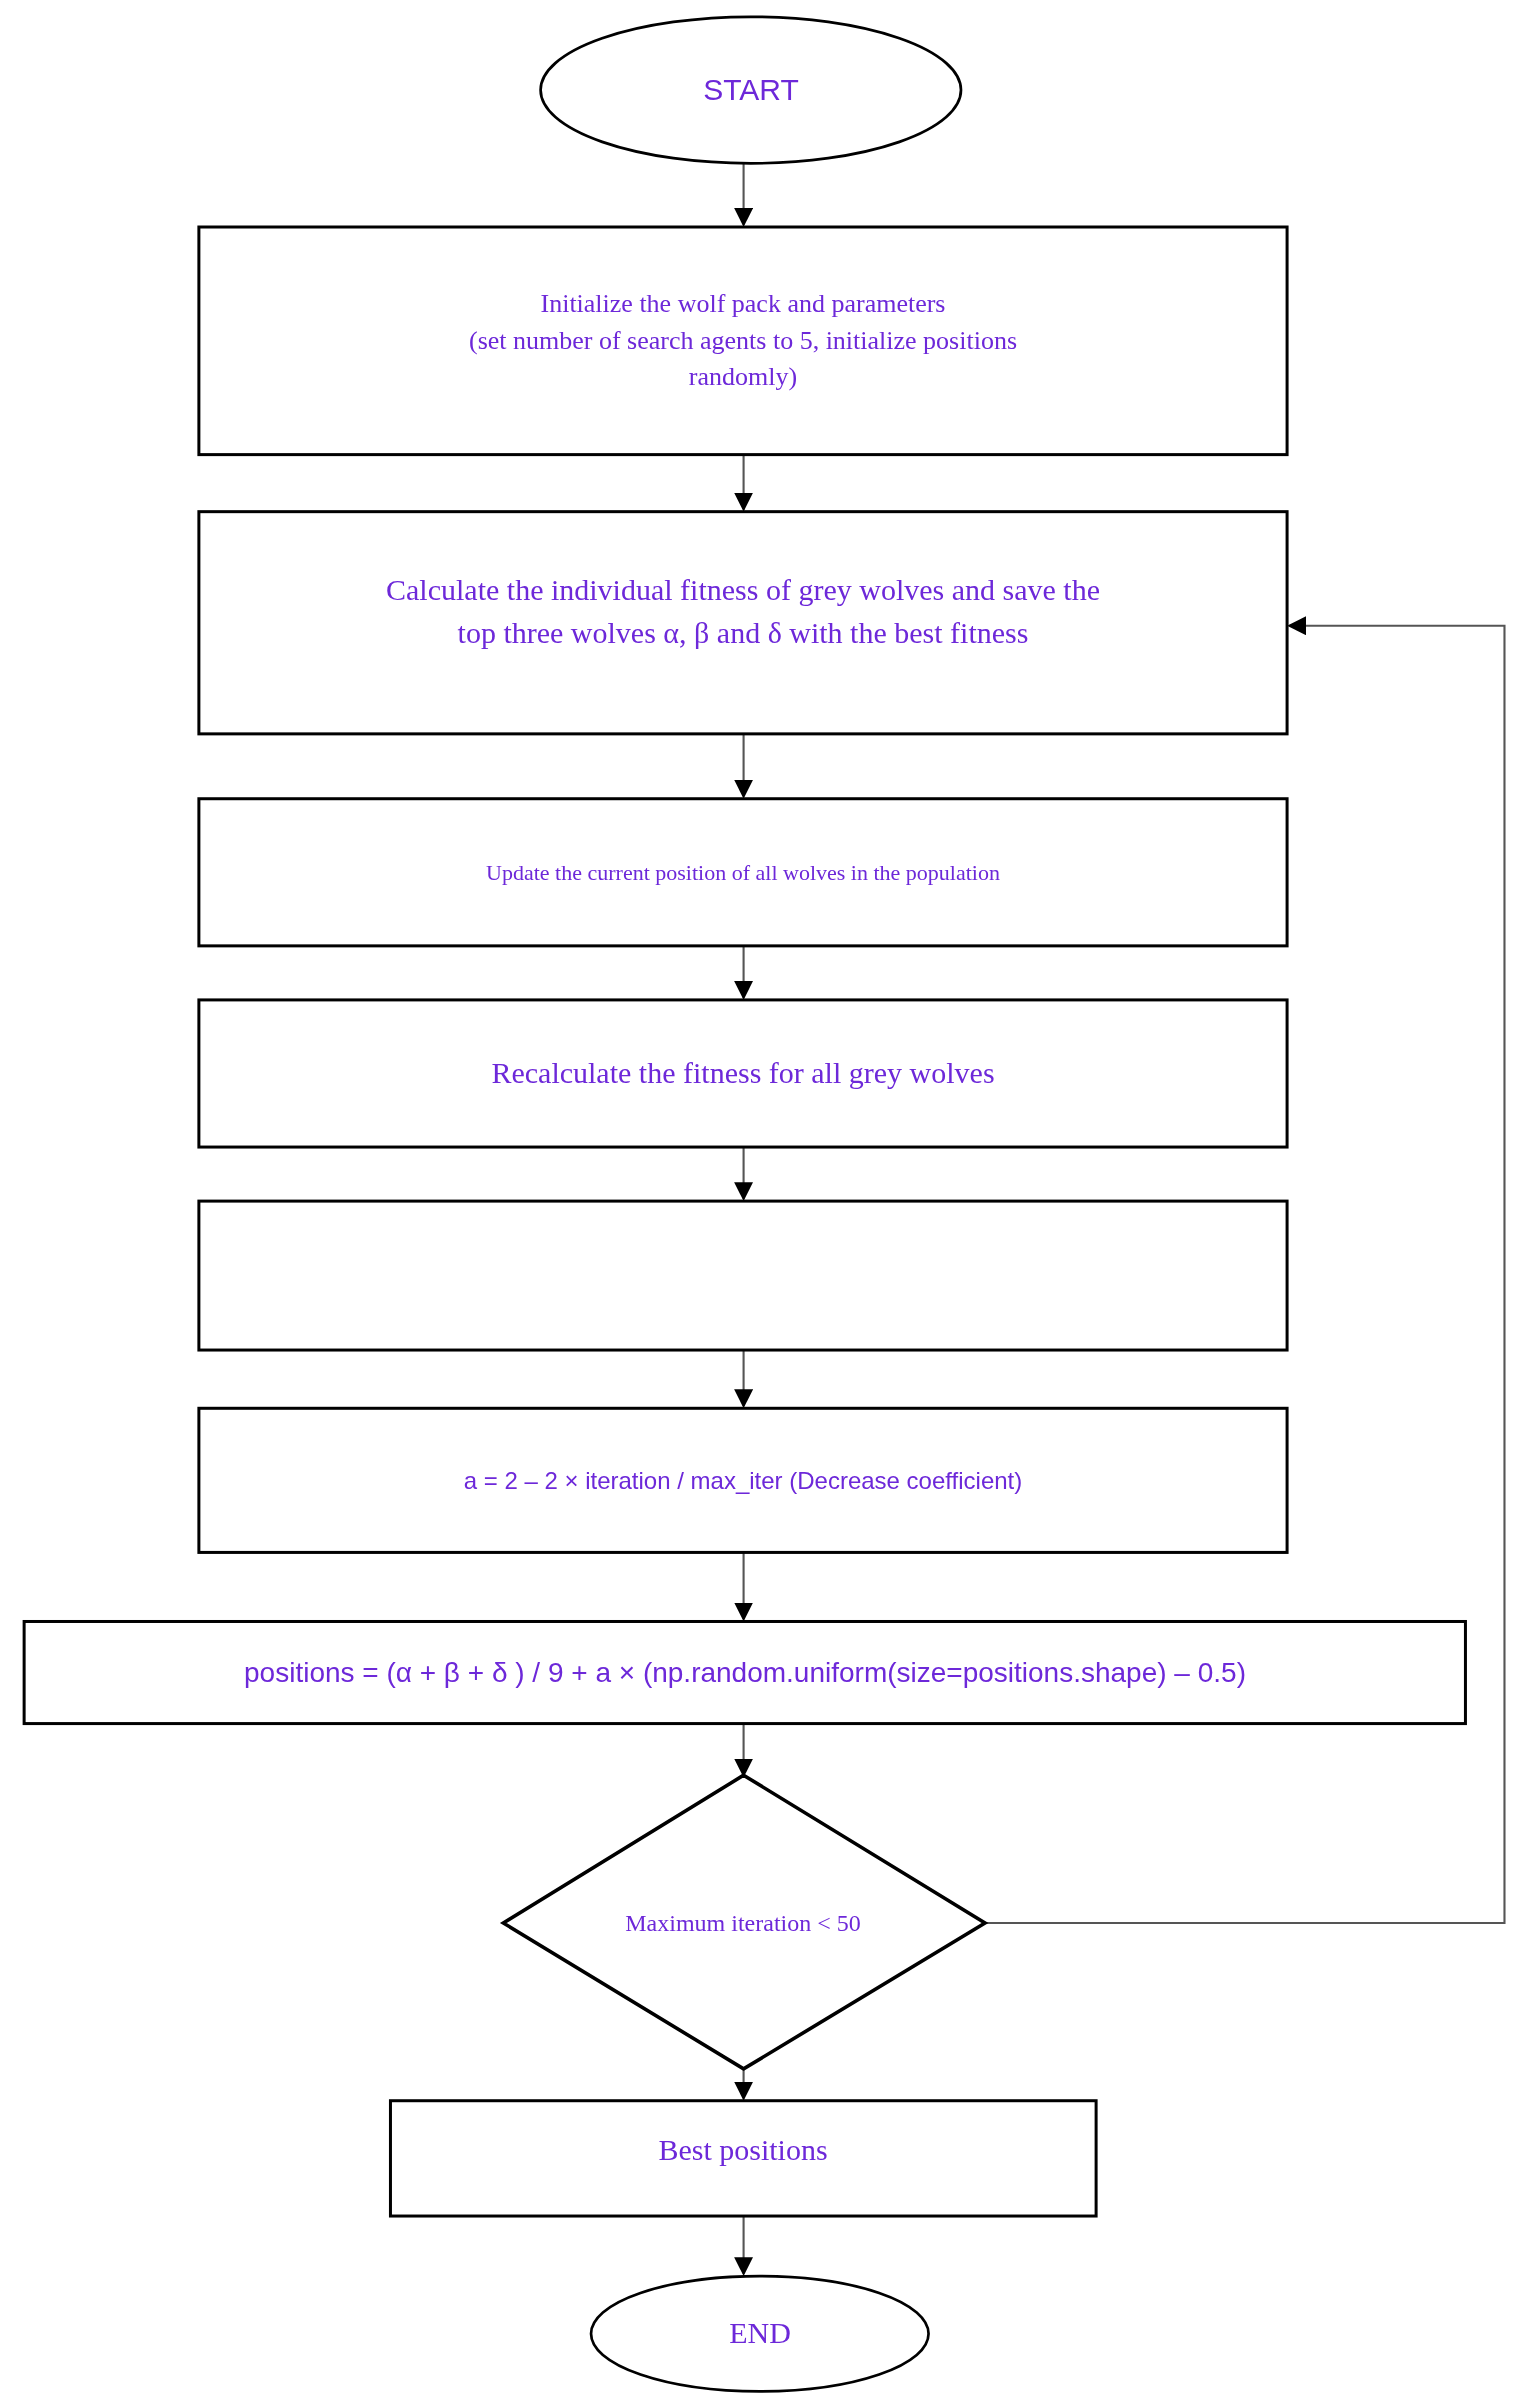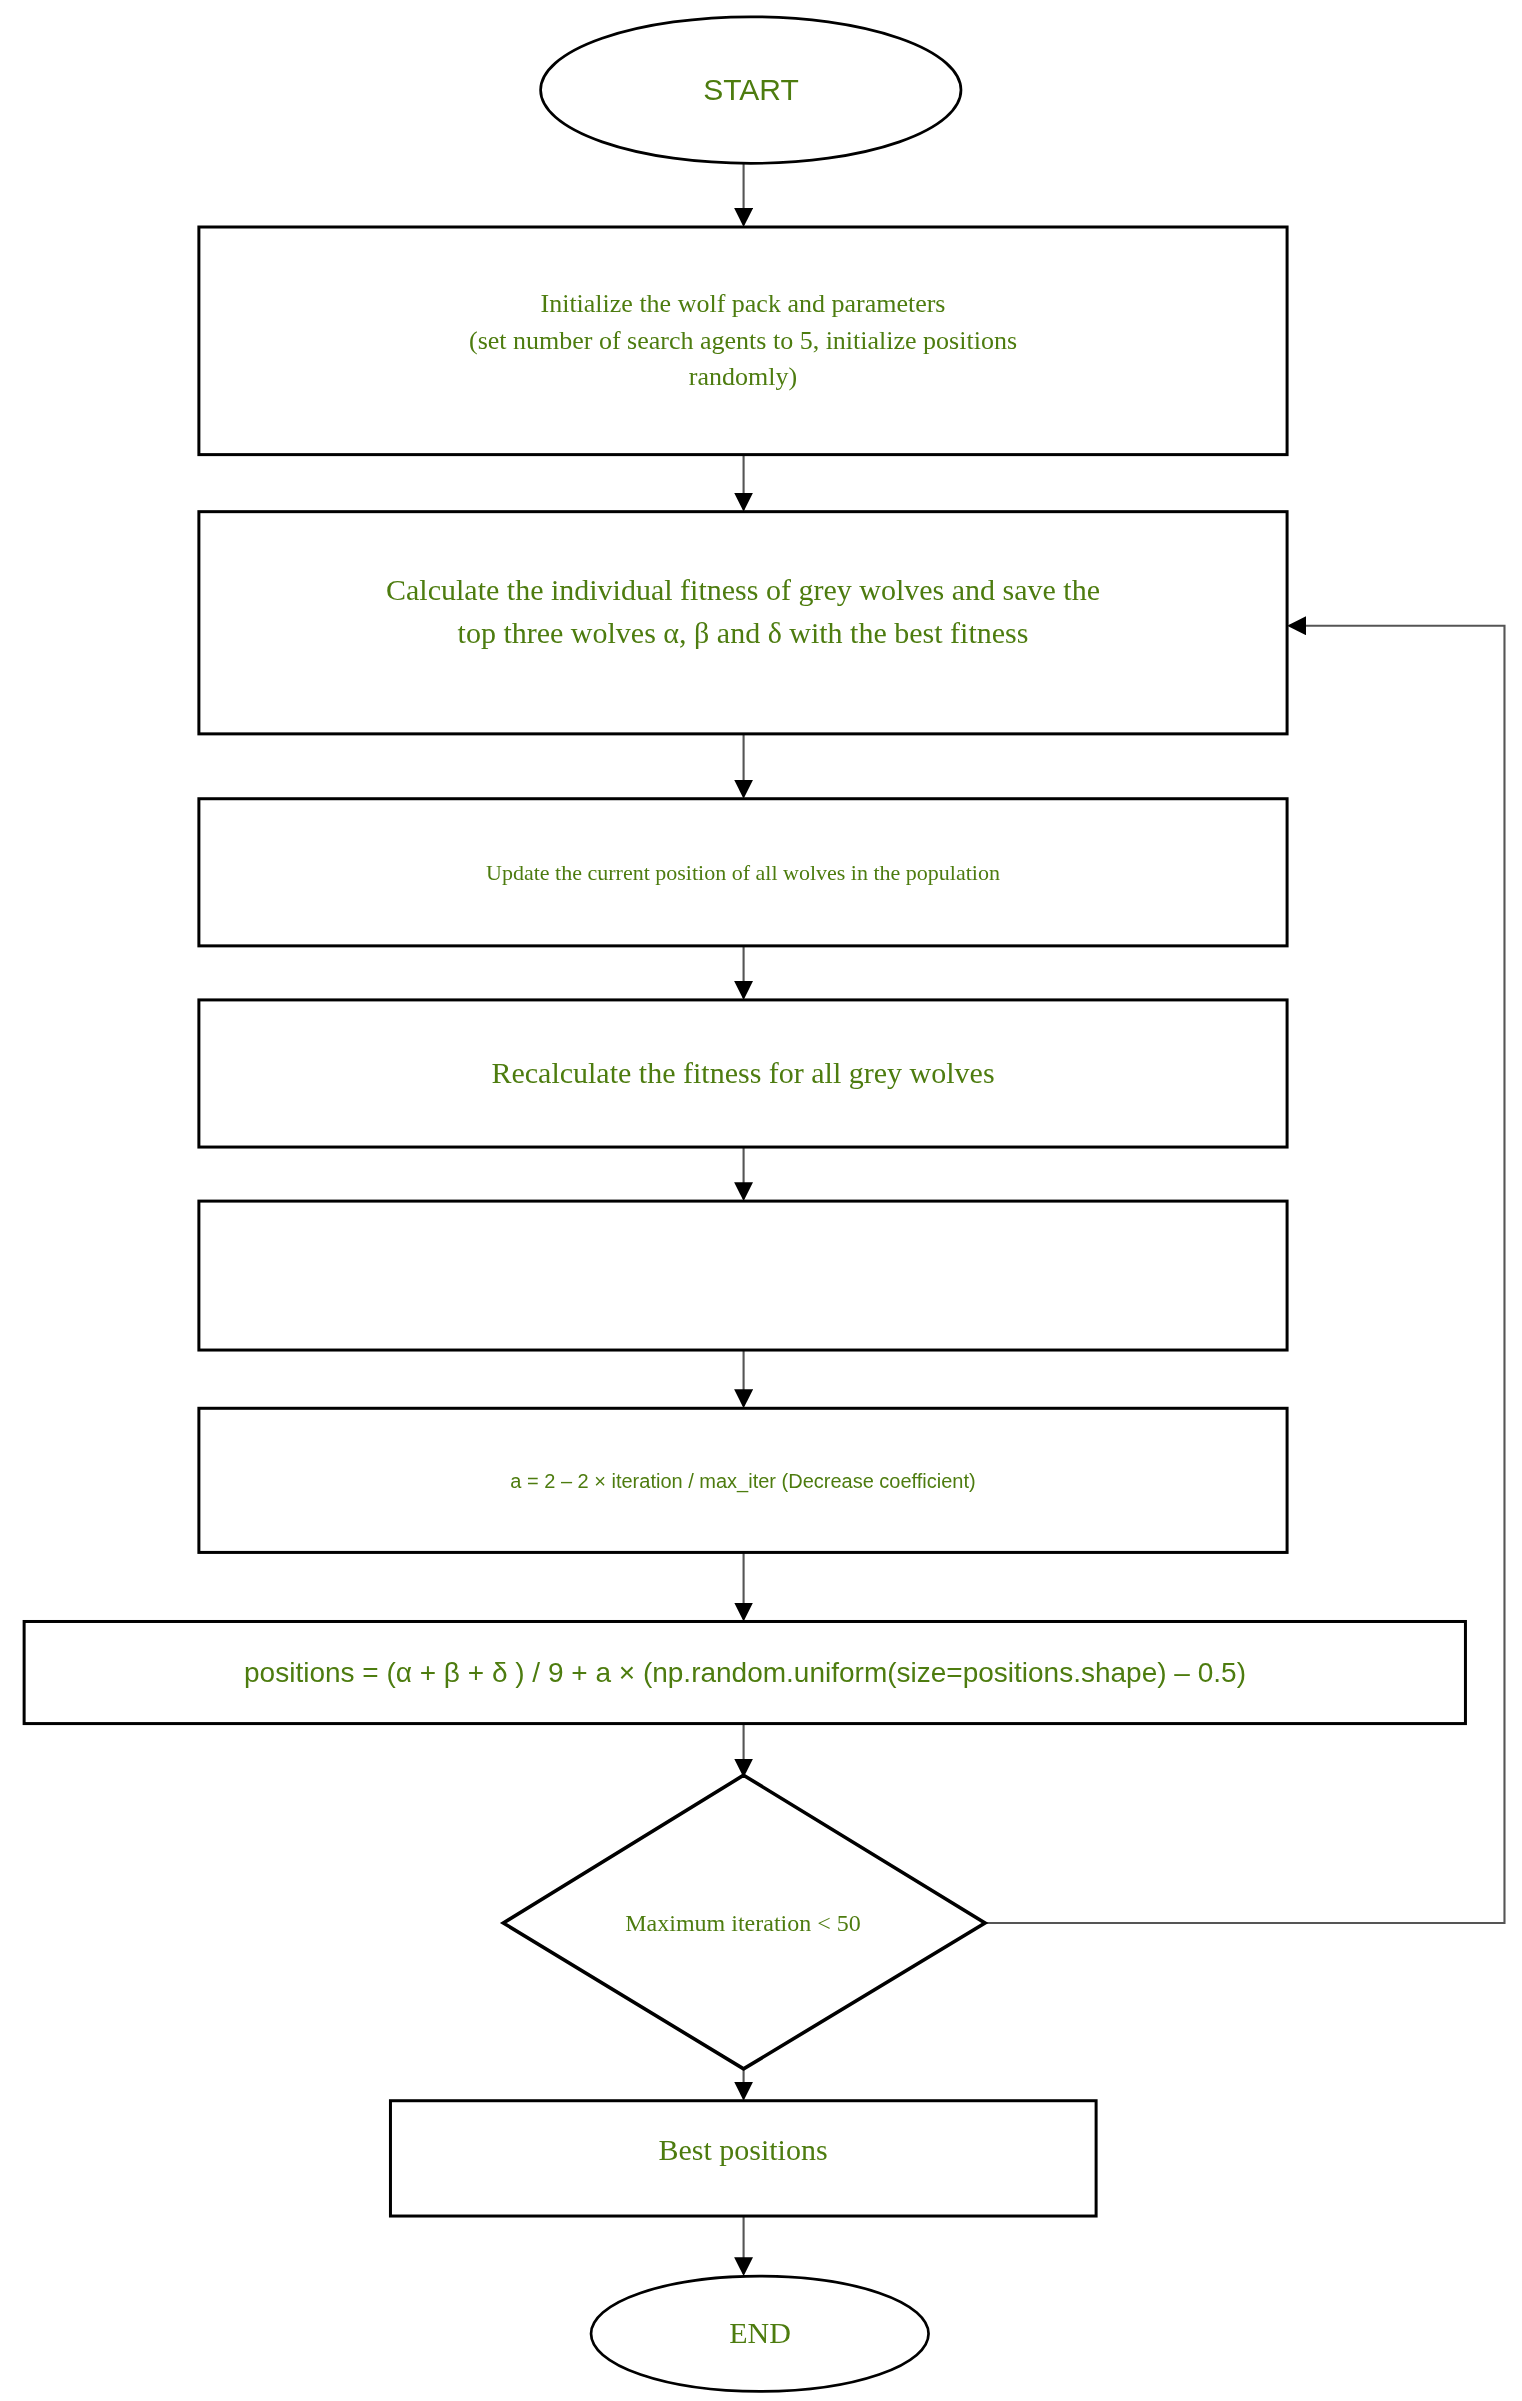--- a/index.html
+++ b/index.html
@@ -20,21 +20,21 @@
     top: 0;
     width: 1522px;
     height: 2401px;
   }
   .node-text {
     position: absolute;
     display: flex;
     align-items: center;
     justify-content: center;
     text-align: center;
-    color: #4d7c0f;
+    color: #6d28d9;
     line-height: 1.42;
     white-space: pre-line;
     pointer-events: none;
   }
   .serif {
     font-family: "Liberation Serif", "DejaVu Serif", serif;
   }
   .sans {
     font-family: "Liberation Sans", "DejaVu Sans", sans-serif;
   }
@@ -95,21 +95,21 @@
 randomly)</div>
 
   <div class="node-text serif" style="left:211px; top:481px; width:1064px; height:262px; font-size:30px;">Calculate the individual fitness of grey wolves and save the
 top three wolves α, β and δ with the best fitness</div>
 
   <div class="node-text serif" style="left:211px; top:799px; width:1064px; height:147px; font-size:22px;">Update the current position of all wolves in the population</div>
 
   <div class="node-text serif" style="left:211px; top:1000px; width:1064px; height:147px; font-size:30px;">Recalculate the fitness for all grey wolves</div>
 
 
-  <div class="node-text sans" style="left:211px; top:1409px; width:1064px; height:144px; font-size:20px;">a = 2 – 2 × iteration / max_iter (Decrease coefficient)</div>
+  <div class="node-text sans" style="left:211px; top:1409px; width:1064px; height:144px; font-size:24px;">a = 2 – 2 × iteration / max_iter (Decrease coefficient)</div>
 
   <div class="node-text sans" style="left:36px; top:1622px; width:1418px; height:102px; font-size:28px;">positions = (α + β + δ ) / 9 + a × (np.random.uniform(size=positions.shape) – 0.5)</div>
 
   <div class="node-text serif" style="left:515px; top:1880px; width:456px; height:87px; font-size:24px;">Maximum iteration &lt; 50</div>
 
   <div class="node-text serif" style="left:402px; top:2101px; width:682px; height:98px; font-size:30px;">Best positions</div>
 
   <div class="node-text serif" style="left:592px; top:2276px; width:336px; height:115px; font-size:30px;">END</div>
 
 </div>

